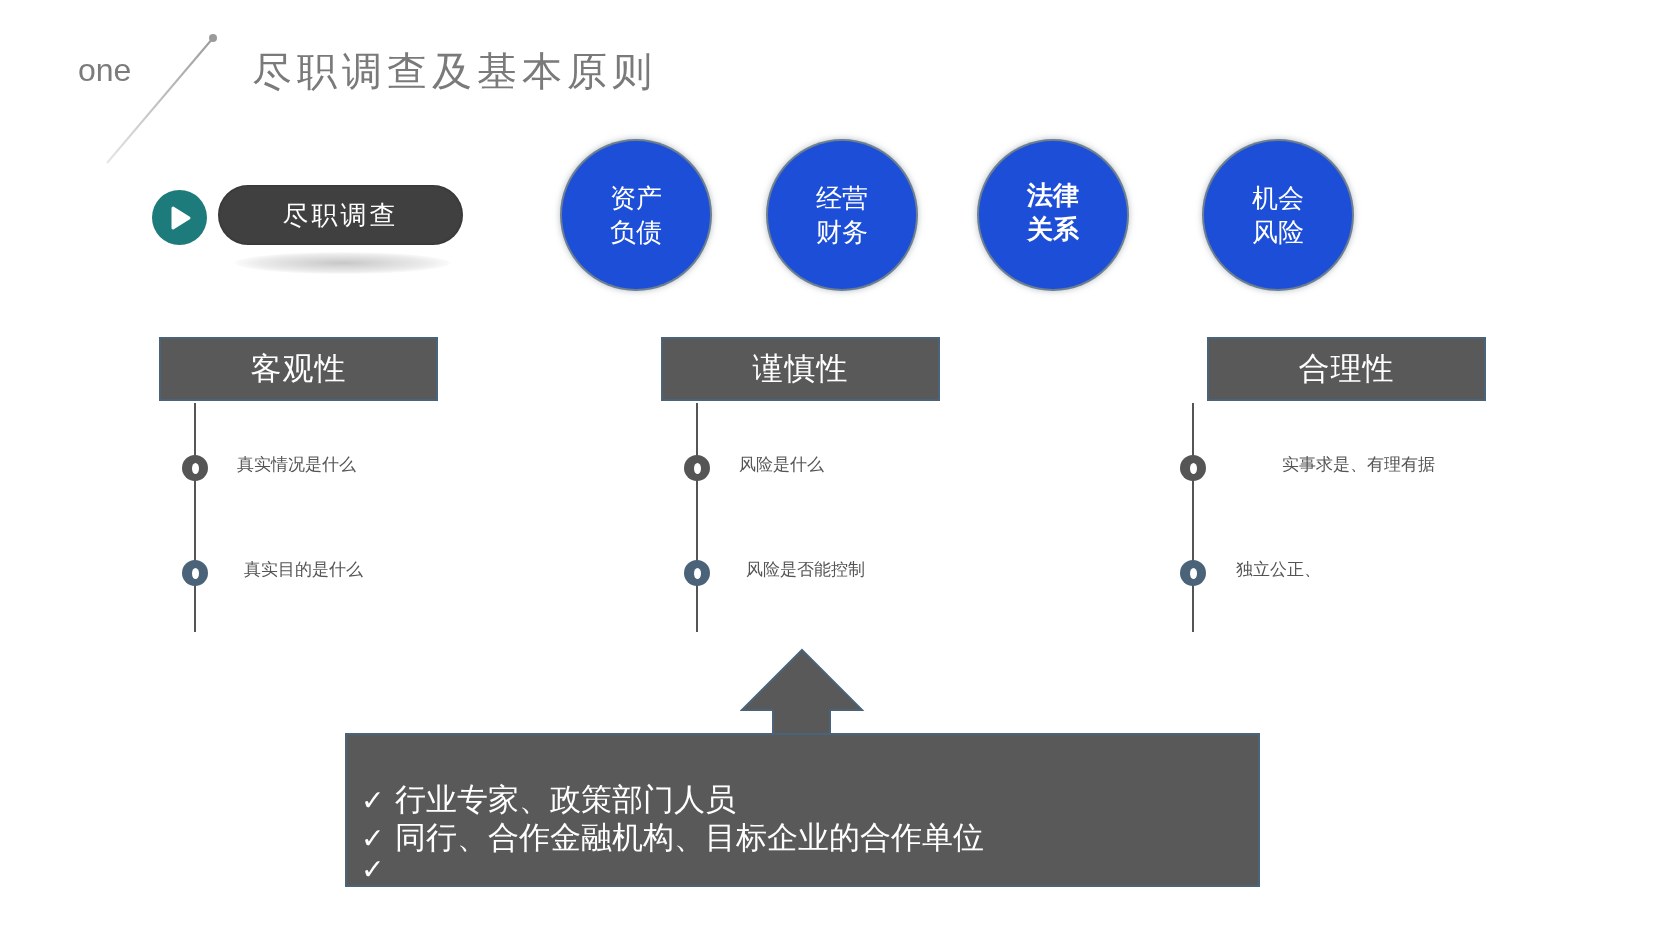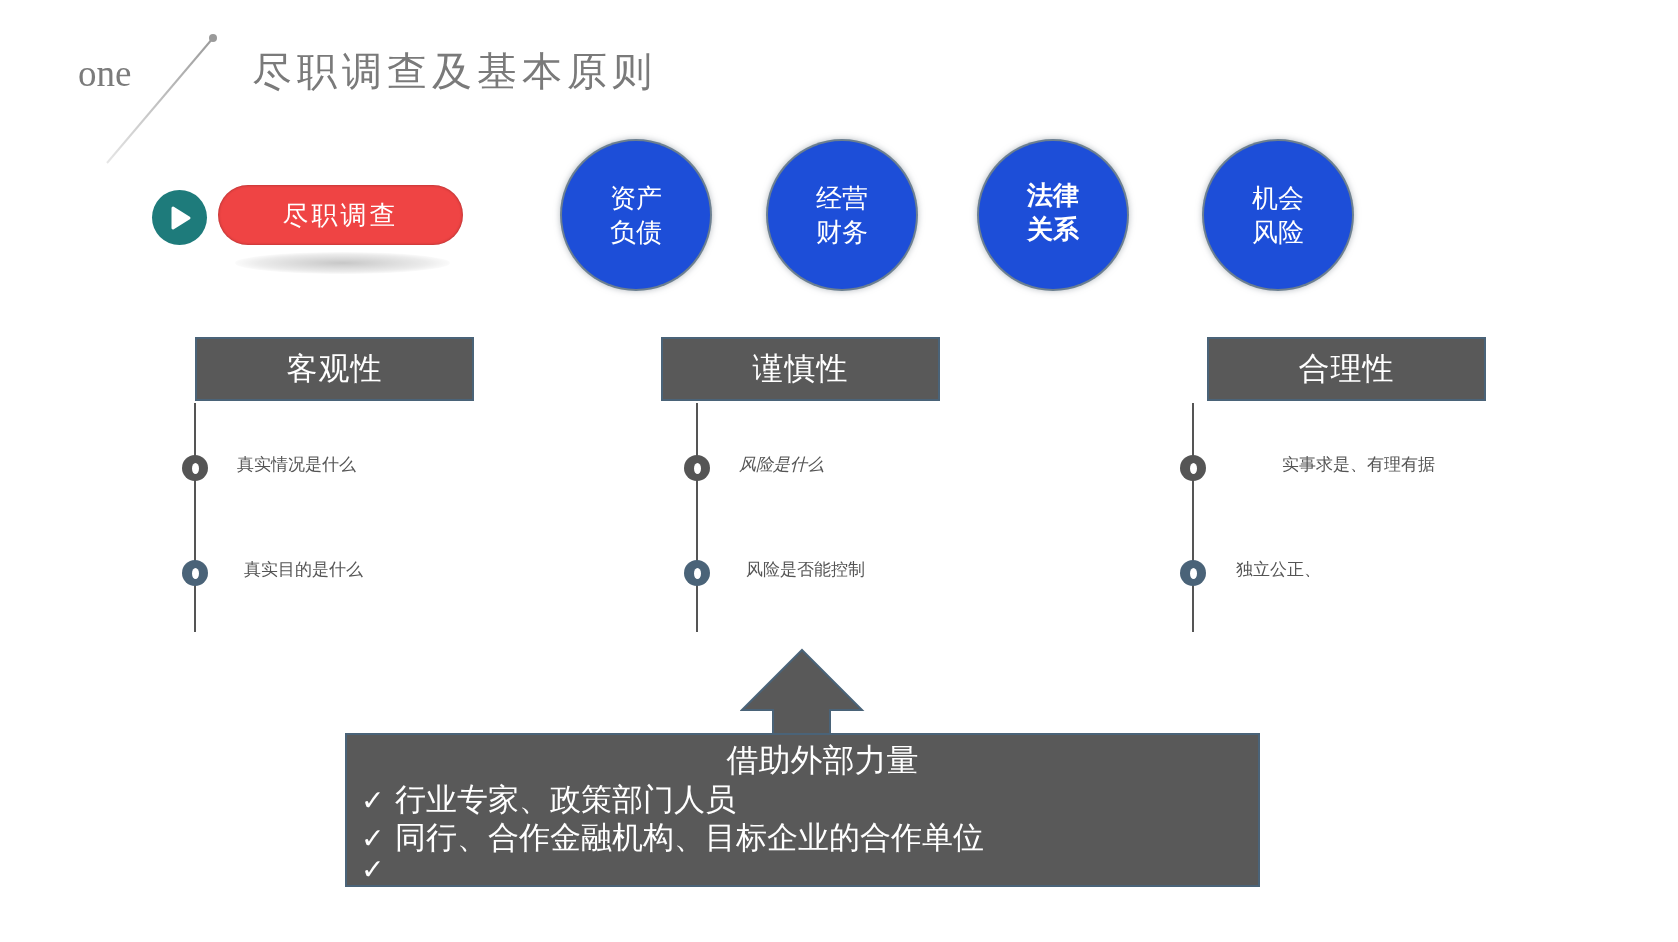--- a/index.html
+++ b/index.html
@@ -3,36 +3,36 @@
 <meta charset="utf-8">
 <style>
   html, body { margin: 0; padding: 0; }
   body {
     width: 1678px; height: 942px; position: relative; overflow: hidden;
     background: #ffffff;
     font-family: "DejaVu Sans", "Liberation Sans", sans-serif;
   }
   .abs { position: absolute; }
   .section-num {
-    left: 78px; top: 52px; font-size: 37px; color: #7b7b7b;
-    font-family: Liberation Serif, serif; letter-spacing: 0px;
+    left: 78px; top: 52px; font-size: 32px; color: #7b7b7b;
+    font-family: Liberation Sans, sans-serif; letter-spacing: 0px;
   }
   .slash-line { left: 0; top: 0; }
   .page-title {
     left: 252px; top: 44px; font-size: 40px; color: #7a7a7a;
     letter-spacing: 5px; white-space: nowrap;
     font-family: "DejaVu Serif", "Liberation Serif", serif;
   }
   .play-btn {
     left: 152px; top: 190px; width: 55px; height: 55px; border-radius: 50%;
     background: #1e7b7b; display: flex; align-items: center; justify-content: center;
   }
   .pill {
     left: 218px; top: 185px; width: 245px; height: 60px; border-radius: 30px;
-    background: #ef4444; color: #fff; font-size: 26px;
+    background: #404040; color: #fff; font-size: 26px;
     display: flex; align-items: center; justify-content: center; letter-spacing: 3px;
     box-shadow: inset 0 0 3px rgba(0,0,0,0.35);
     font-family: "DejaVu Serif", "Liberation Serif", serif;
   }
   .pill-shadow {
     left: 235px; top: 252px; width: 215px; height: 22px; border-radius: 50%;
     background: radial-gradient(ellipse at center, rgba(0,0,0,0.22) 0%, rgba(0,0,0,0.08) 55%, rgba(0,0,0,0) 75%);
   }
   .circle {
     width: 148px; height: 148px; border-radius: 50%;
@@ -119,47 +119,46 @@
     <span>关系</span>
   </div>
 </div>
 <div class="abs circle" style="left:1204px; top:141px;">
   <div>
     <span>机会</span>
     <span>风险</span>
   </div>
 </div>
 
-<div class="abs col-header" style="left:159px; top:337px;margin-left:36px;">客观性</div>
+<div class="abs col-header" style="left:159px; top:337px;">客观性</div>
 <div class="abs vline" style="left:194px; top:403px; height:229px;"></div>
 <div class="abs ring dark" style="left:182px; top:455px;"></div>
 <div class="abs point-text" style="left:237px; top:453px;">真实情况是什么</div>
 <div class="abs ring blue" style="left:182px; top:560px;"></div>
 <div class="abs point-text" style="left:244px; top:558px;">真实目的是什么</div>
 
 <div class="abs col-header" style="left:661px; top:337px;">谨慎性</div>
 <div class="abs vline" style="left:696px; top:403px; height:229px;"></div>
 <div class="abs ring dark" style="left:684px; top:455px;"></div>
-<div class="abs point-text" style="left:739px; top:453px;font-style:italic;">风险是什么</div>
+<div class="abs point-text" style="left:739px; top:453px;">风险是什么</div>
 <div class="abs ring blue" style="left:684px; top:560px;"></div>
 <div class="abs point-text" style="left:746px; top:558px;">风险是否能控制</div>
 
 <div class="abs col-header" style="left:1207px; top:337px;font-family:Liberation Mono, monospace;">合理性</div>
 <div class="abs vline" style="left:1192px; top:403px; height:229px;"></div>
 <div class="abs ring dark" style="left:1180px; top:455px;"></div>
 <div class="abs point-text" style="left:1282px; top:453px;">实事求是、有理有据</div>
 <div class="abs ring blue" style="left:1180px; top:560px;"></div>
 <div class="abs point-text" style="left:1236px; top:558px;">独立公正、</div>
 
 <svg class="abs arrow" width="126" height="90" viewBox="0 0 126 90">
   <path d="M62 2 L122 62 L90 62 L90 88 L33 88 L33 62 L2 62 Z" fill="#595959" stroke="#4a6378" stroke-width="2" stroke-linejoin="miter"></path>
 </svg>
 
 <div class="abs ext-box">
-  <div class="ext-title">借助外部力量</div>
   <div class="ext-item" style="top:44px;">
     <span class="check">✓</span>
     <span>行业专家、政策部门人员</span>
   </div>
   <div class="ext-item" style="top:82px;">
     <span class="check">✓</span>
     <span>同行、合作金融机构、目标企业的合作单位</span>
   </div>
   <div class="ext-item" style="top:118px;">
     <span class="check">✓</span>

